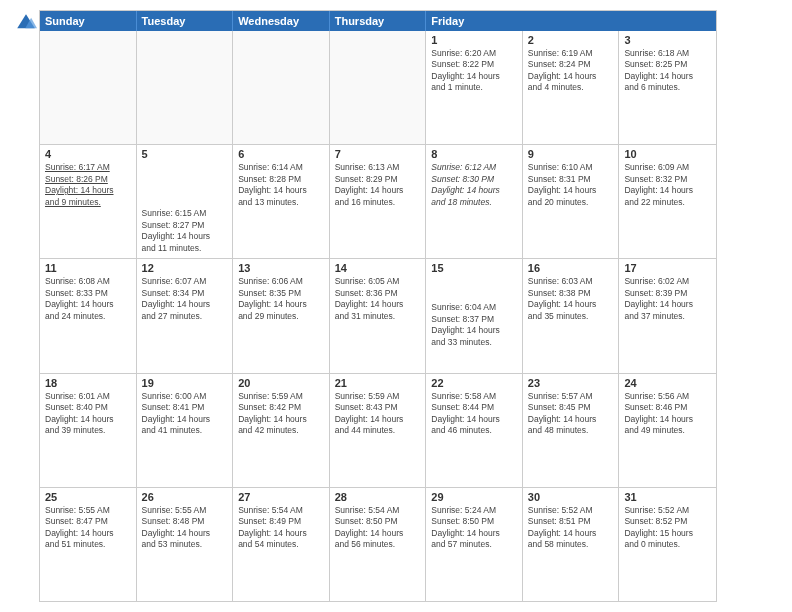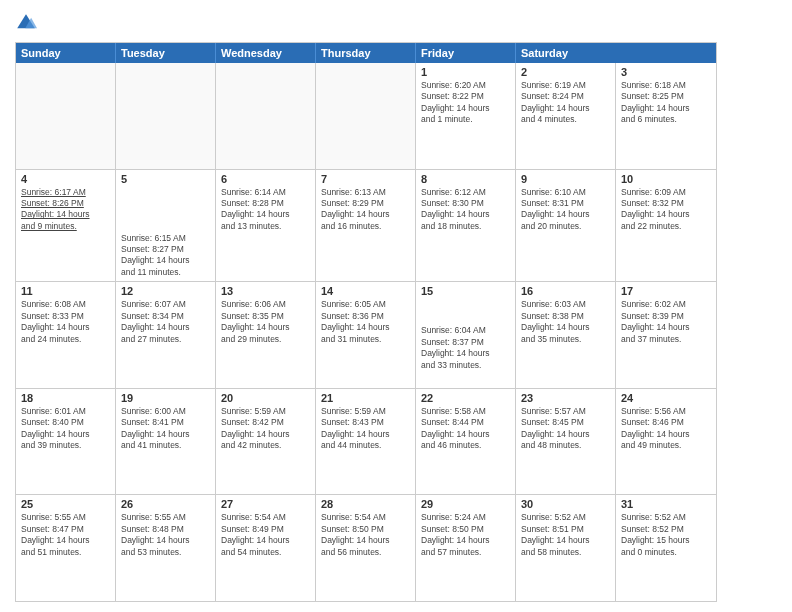--- a/index.html
+++ b/index.html
@@ -8,21 +8,21 @@
       background: #fff;
       width: 792px;
       height: 612px;
       overflow: hidden;
     }
     .page {
       width: 732px;
       height: 612px;
       padding: 10px 15px 10px 15px;
       display: flex;
-      flex-direction: column;
+      flex-direction: row;
     }
     .header {
       display: flex;
       justify-content: space-between;
       align-items: flex-start;
       margin-bottom: 8px;
     }
     .logo {
       display: flex;
       align-items: center;
@@ -145,21 +145,20 @@
     </div>
   </div>
 
   <div class="calendar">
     <div class="cal-header">
     <div class="cal-header-cell">Sunday</div>
         <div class="cal-header-cell">Tuesday</div>
         <div class="cal-header-cell">Wednesday</div>
         <div class="cal-header-cell">Thursday</div>
         <div class="cal-header-cell">Friday</div>
-        <div class="cal-header-cell">Saturday</div>
       </div>
     <div class="cal-body">
     <div class="cal-row">
           <div class="cal-cell empty"></div>
           <div class="cal-cell empty"></div>
           <div class="cal-cell empty"></div>
           <div class="cal-cell empty"></div>
           <div class="cal-cell">
             <span class="day-num">1</span>
             <div class="day-info" style="white-space: pre-line;">Sunrise: 6:20 AM
@@ -206,21 +205,21 @@
           </div>
           <div class="cal-cell">
             <span class="day-num">7</span>
             <div class="day-info" style="white-space: pre-line;">Sunrise: 6:13 AM
 Sunset: 8:29 PM
 Daylight: 14 hours
 and 16 minutes.</div>
           </div>
           <div class="cal-cell">
             <span class="day-num">8</span>
-            <div class="day-info" style="white-space: pre-line;">Sunrise: 6:12 AM
+            <div class="day-info" style="white-space: pre-line; font-style: italic;">Sunrise: 6:12 AM
 Sunset: 8:30 PM
 Daylight: 14 hours
 and 18 minutes.</div>
           </div>
           <div class="cal-cell">
             <span class="day-num">9</span>
             <div class="day-info" style="white-space: pre-line;">Sunrise: 6:10 AM
 Sunset: 8:31 PM
 Daylight: 14 hours
 and 20 minutes.</div>

